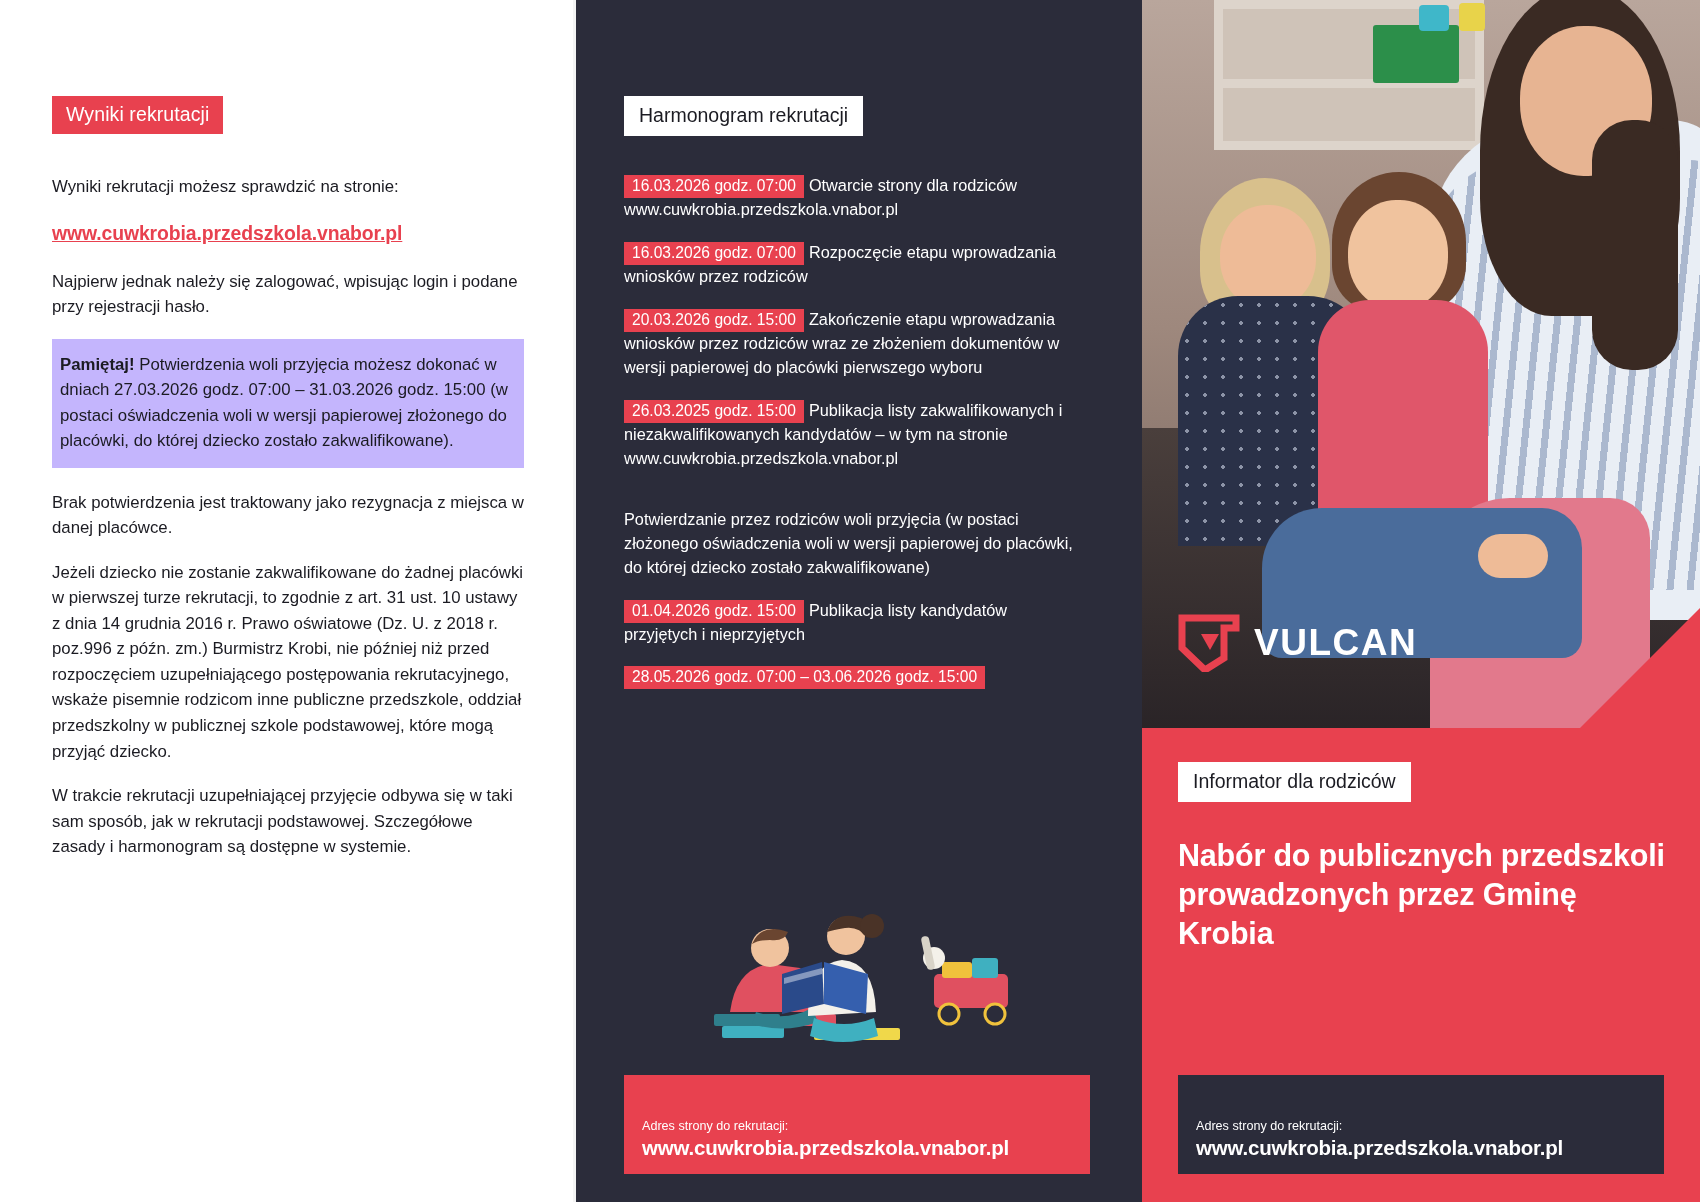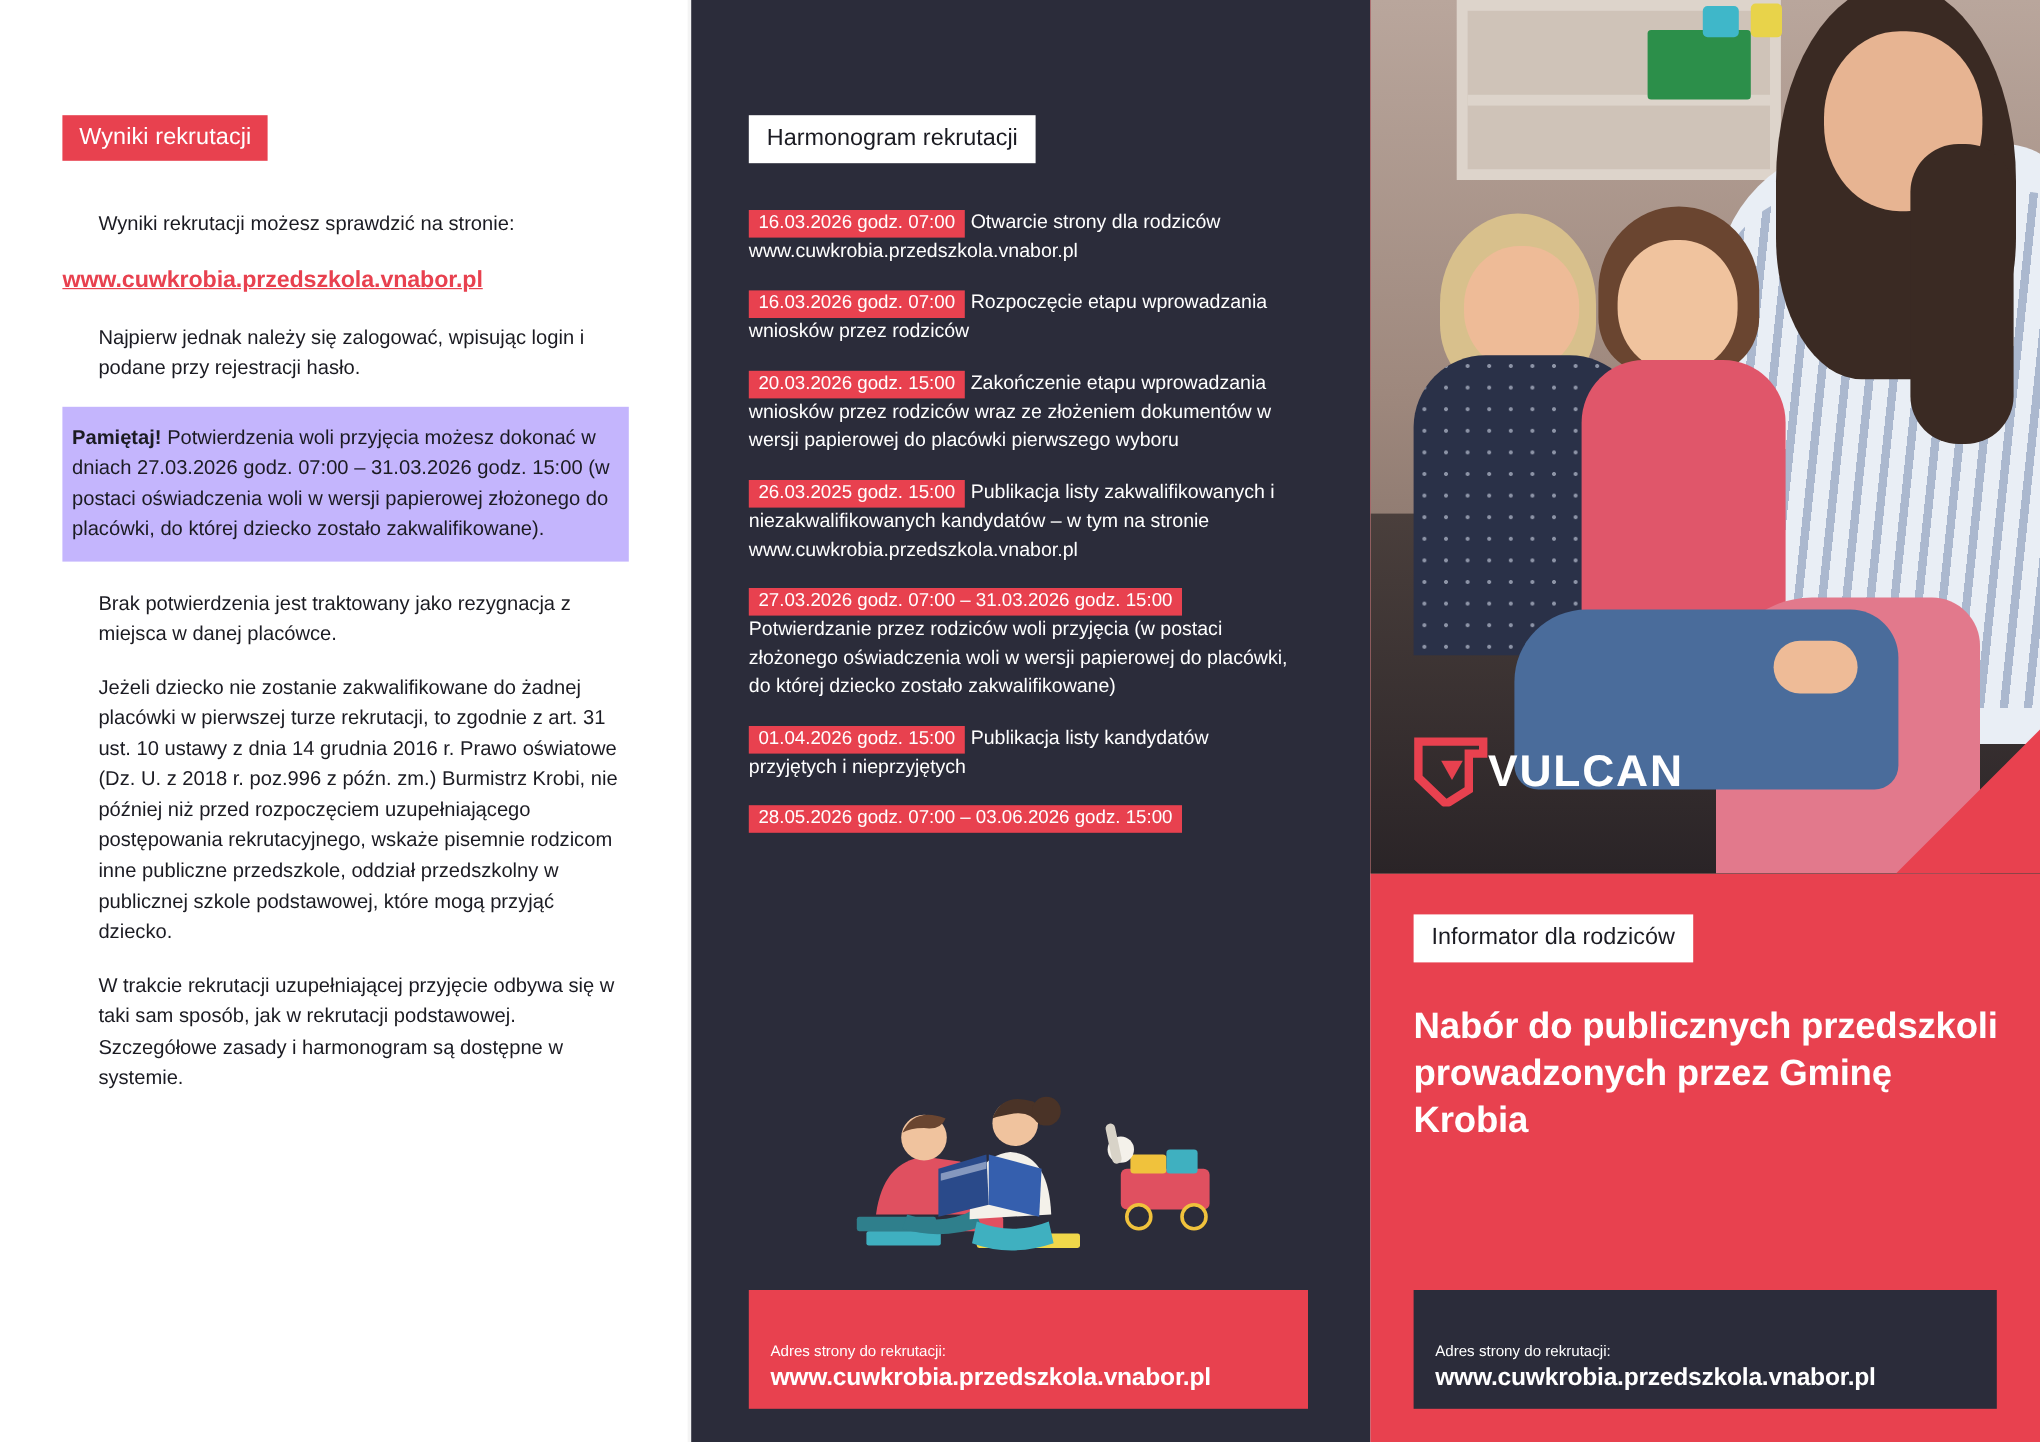--- a/index.html
+++ b/index.html
@@ -38,21 +38,20 @@
     font-size: 19.5px;
     padding: 7px 14px 8px 14px;
     letter-spacing: .1px;
   }
   .lp-body { margin-top: 40px; }
   .lp-body p {
     font-size: 16.8px;
     line-height: 1.52;
     color: #1b1b22;
     margin-bottom: 19px;
-    margin-left: 30px;
   }
   .lp-link {
     display: block;
     font-size: 19.4px;
     color: #e8414f;
     font-weight: 700;
     margin: 22px 0 24px 0;
     letter-spacing: -.1px;
   }
   .lp-note {
@@ -131,20 +130,21 @@
     height: 728px;
     overflow: hidden;
     background: #6a5750;
   }
   .vulcan {
     position: absolute;
     left: 36px;
     bottom: 56px;
     display: flex;
     align-items: center;
+    gap: 14px;
   }
   .vulcan-word {
     color: #ffffff;
     font-size: 37px;
     font-weight: 700;
     letter-spacing: 1.5px;
   }
   .tag-white-2 {
     position: absolute;
     left: 36px;
@@ -248,21 +248,21 @@
 
       <div class="sched-item">
         <span class="chip">20.03.2026 godz. 15:00</span><span class="sched-desc">Zakończenie etapu wprowadzania wniosków przez rodziców wraz ze złożeniem dokumentów w wersji papierowej do placówki pierwszego wyboru</span>
       </div>
 
       <div class="sched-item">
         <span class="chip">26.03.2025 godz. 15:00</span><span class="sched-desc">Publikacja listy zakwalifikowanych i niezakwalifikowanych kandydatów – w tym na stronie www.cuwkrobia.przedszkola.vnabor.pl</span>
       </div>
 
       <div class="sched-item">
-        <span class="chip">27.03.2026 godz. 07:00 – 31.03.2026 godz. 15:00</span><br>
+        <br>
         <span class="sched-desc">Potwierdzanie przez rodziców woli przyjęcia (w postaci złożonego oświadczenia woli w wersji papierowej do placówki, do której dziecko zostało zakwalifikowane)</span>
       </div>
 
       <div class="sched-item">
         <span class="chip">01.04.2026 godz. 15:00</span><span class="sched-desc">Publikacja listy kandydatów przyjętych i nieprzyjętych</span>
       </div>
 
       <div class="sched-item">
         <span class="chip">28.05.2026 godz. 07:00 – 03.06.2026 godz. 15:00</span><br>
       </div>

